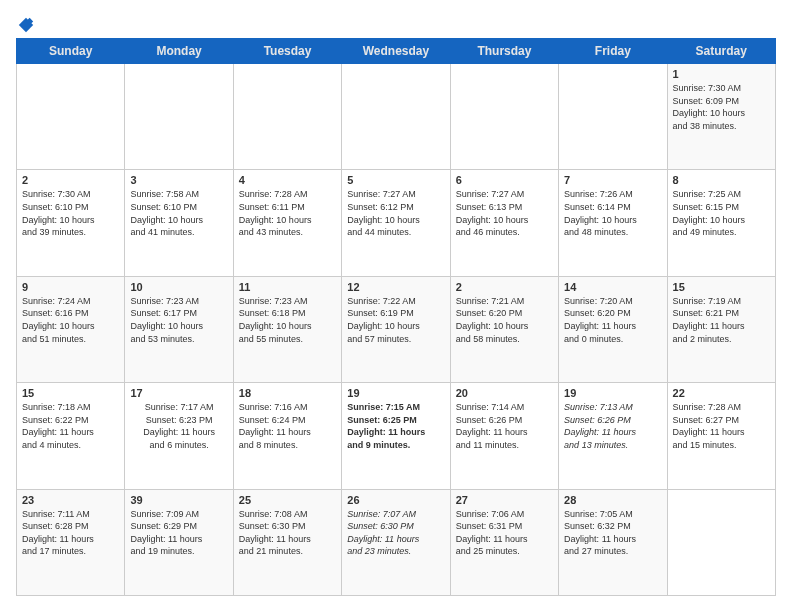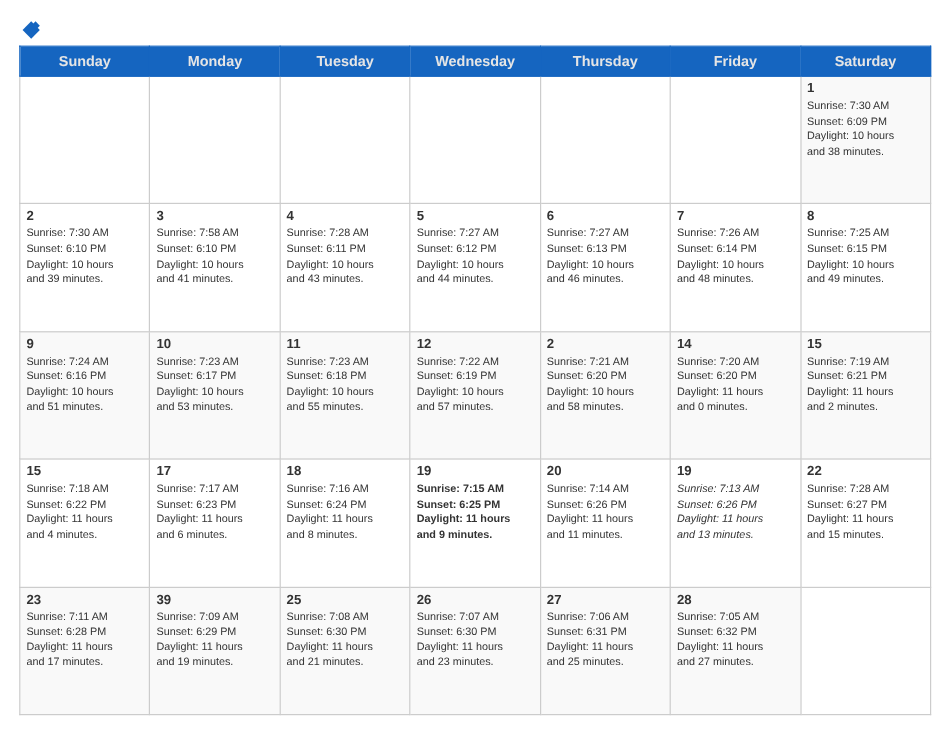--- a/index.html
+++ b/index.html
@@ -251,21 +251,21 @@
         <tr>
           <td>
             <span class="cell-day">15</span>
             <div class="cell-info" style="white-space: pre-line;">Sunrise: 7:18 AM
 Sunset: 6:22 PM
 Daylight: 11 hours
 and 4 minutes.</div>
           </td>
           <td>
             <span class="cell-day">17</span>
-            <div class="cell-info" style="white-space: pre-line;">Sunrise: 7:17 AM
+            <div class="cell-info" style="white-space: pre-line; text-align: center;">Sunrise: 7:17 AM
 Sunset: 6:23 PM
 Daylight: 11 hours
 and 6 minutes.</div>
           </td>
           <td>
             <span class="cell-day">18</span>
             <div class="cell-info" style="white-space: pre-line;">Sunrise: 7:16 AM
 Sunset: 6:24 PM
 Daylight: 11 hours
 and 8 minutes.</div>
@@ -316,21 +316,21 @@
           </td>
           <td>
             <span class="cell-day">25</span>
             <div class="cell-info" style="white-space: pre-line;">Sunrise: 7:08 AM
 Sunset: 6:30 PM
 Daylight: 11 hours
 and 21 minutes.</div>
           </td>
           <td>
             <span class="cell-day">26</span>
-            <div class="cell-info" style="white-space: pre-line;">Sunrise: 7:07 AM
+            <div class="cell-info" style="white-space: pre-line; font-style: italic;">Sunrise: 7:07 AM
 Sunset: 6:30 PM
 Daylight: 11 hours
 and 23 minutes.</div>
           </td>
           <td>
             <span class="cell-day">27</span>
             <div class="cell-info" style="white-space: pre-line;">Sunrise: 7:06 AM
 Sunset: 6:31 PM
 Daylight: 11 hours
 and 25 minutes.</div>

